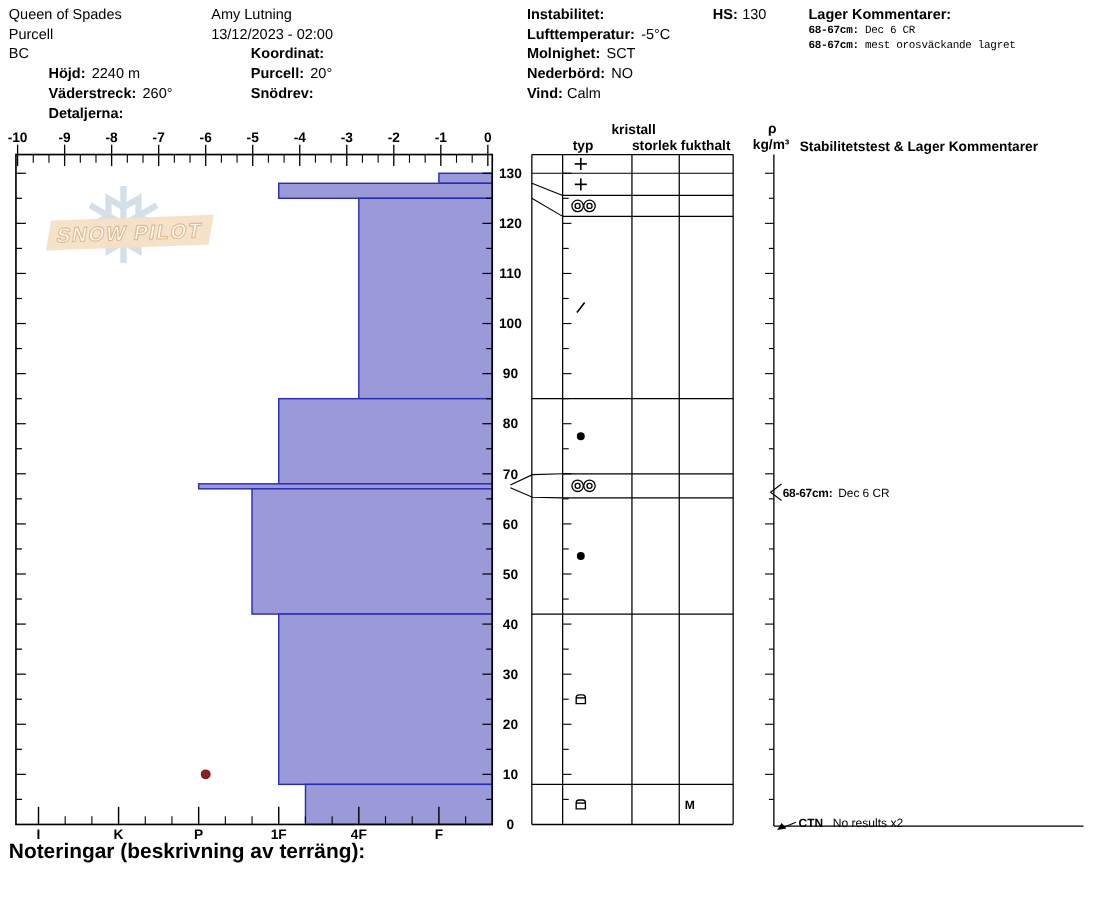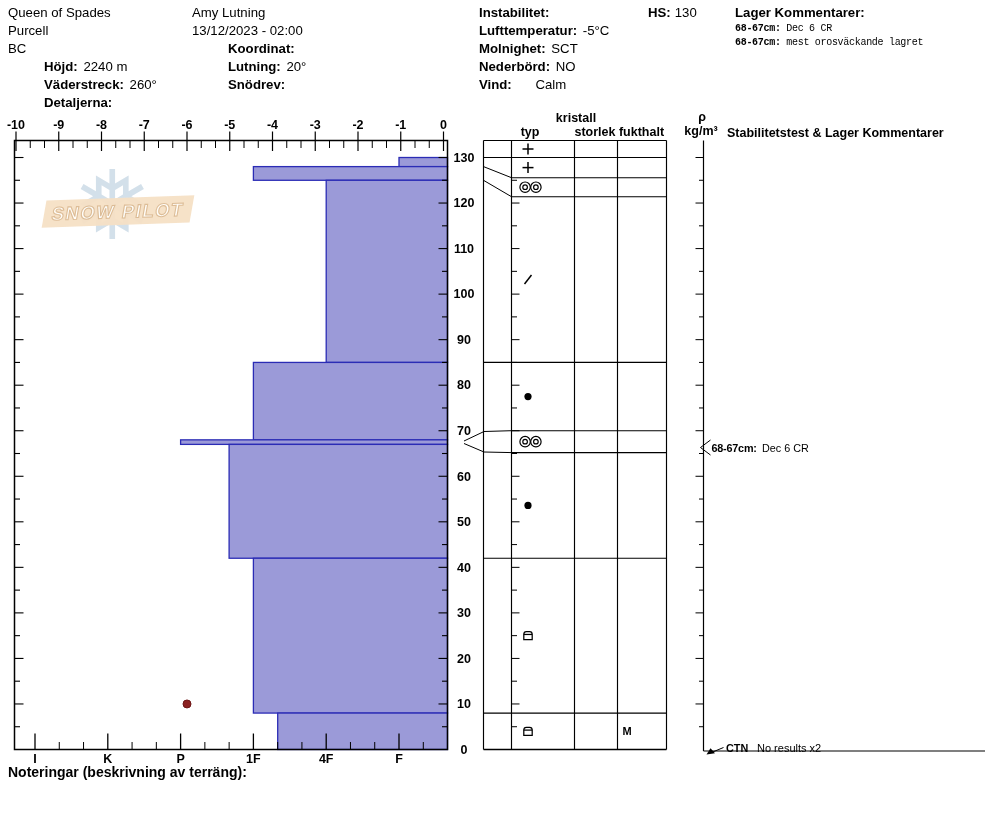--- a/index.html
+++ b/index.html
@@ -1,24 +1,24 @@
 <!DOCTYPE html>
 <html><head>
 <meta charset="utf-8">
 <style>
   html,body{margin:0;padding:0;background:#fff;}
   body{width:994px;height:840px;position:relative;overflow:hidden;
        font-family:"Liberation Sans",sans-serif;color:#000;}
   b{font-weight:bold;margin-left:36px;}
   .hcol{position:absolute;top:4px;font-size:13.2px;line-height:18px;white-space:nowrap;}
   .hcol .val{margin-left:2px;}
-  .hcol .val-wide{margin-left:20px;}
+  .hcol .val-wide{margin-left:0;}
   .small{font-size:10px;line-height:13.5px;letter-spacing:-0.3px;font-family:Liberation Mono, monospace;}
   .small:first-of-type{margin-top:4px;}
-  #footer{position:absolute;left:8px;top:764px;font-size:14px;font-weight:bold;white-space:nowrap;}
+  #footer{position:absolute;left:8px;top:764px;font-size:19px;font-weight:bold;white-space:nowrap;}
   #chart{position:absolute;left:0;top:0;z-index:2;}
   .wm-flake{position:absolute;left:72px;top:158px;z-index:1;font-size:96px;line-height:1;
             color:#cfdde8;font-family:"DejaVu Sans",sans-serif;opacity:.9;}
   .wm-banner{position:absolute;left:44px;top:198px;z-index:1;width:148px;height:27px;
              background:#f6e1c6;transform:rotate(-2deg) skewX(-12deg);
              text-align:center;line-height:27px;font-size:18.5px;font-weight:bold;
              letter-spacing:1.5px;color:#fffdf8;-webkit-text-stroke:1.1px #dcba92;opacity:.95;}
   svg text{font-family:"Liberation Sans",sans-serif;}
 </style>
 </head>
@@ -321,21 +321,21 @@
     <div><b>Väderstreck:</b>
          <span class="val">260°</span></div>
     <div><b>Detaljerna:</b></div>
   </div>
 
   <div class="hcol" style="left:192px">
     <div>Amy Lutning</div>
     <div>13/12/2023 - 02:00</div>
     <div><b>Koordinat:</b>
          <span class="val"></span></div>
-    <div><b>Lutning:</b>
+    <div><b>Purcell:</b>
          <span class="val">20°</span></div>
     <div><b>Snödrev:</b>
          <span class="val"></span></div>
   </div>
 
   <div class="hcol" style="left:443px">
     <div><b>Instabilitet:</b>
          <span class="val"></span></div>
     <div><b>Lufttemperatur:</b>
          <span class="val">-5°C</span></div>

